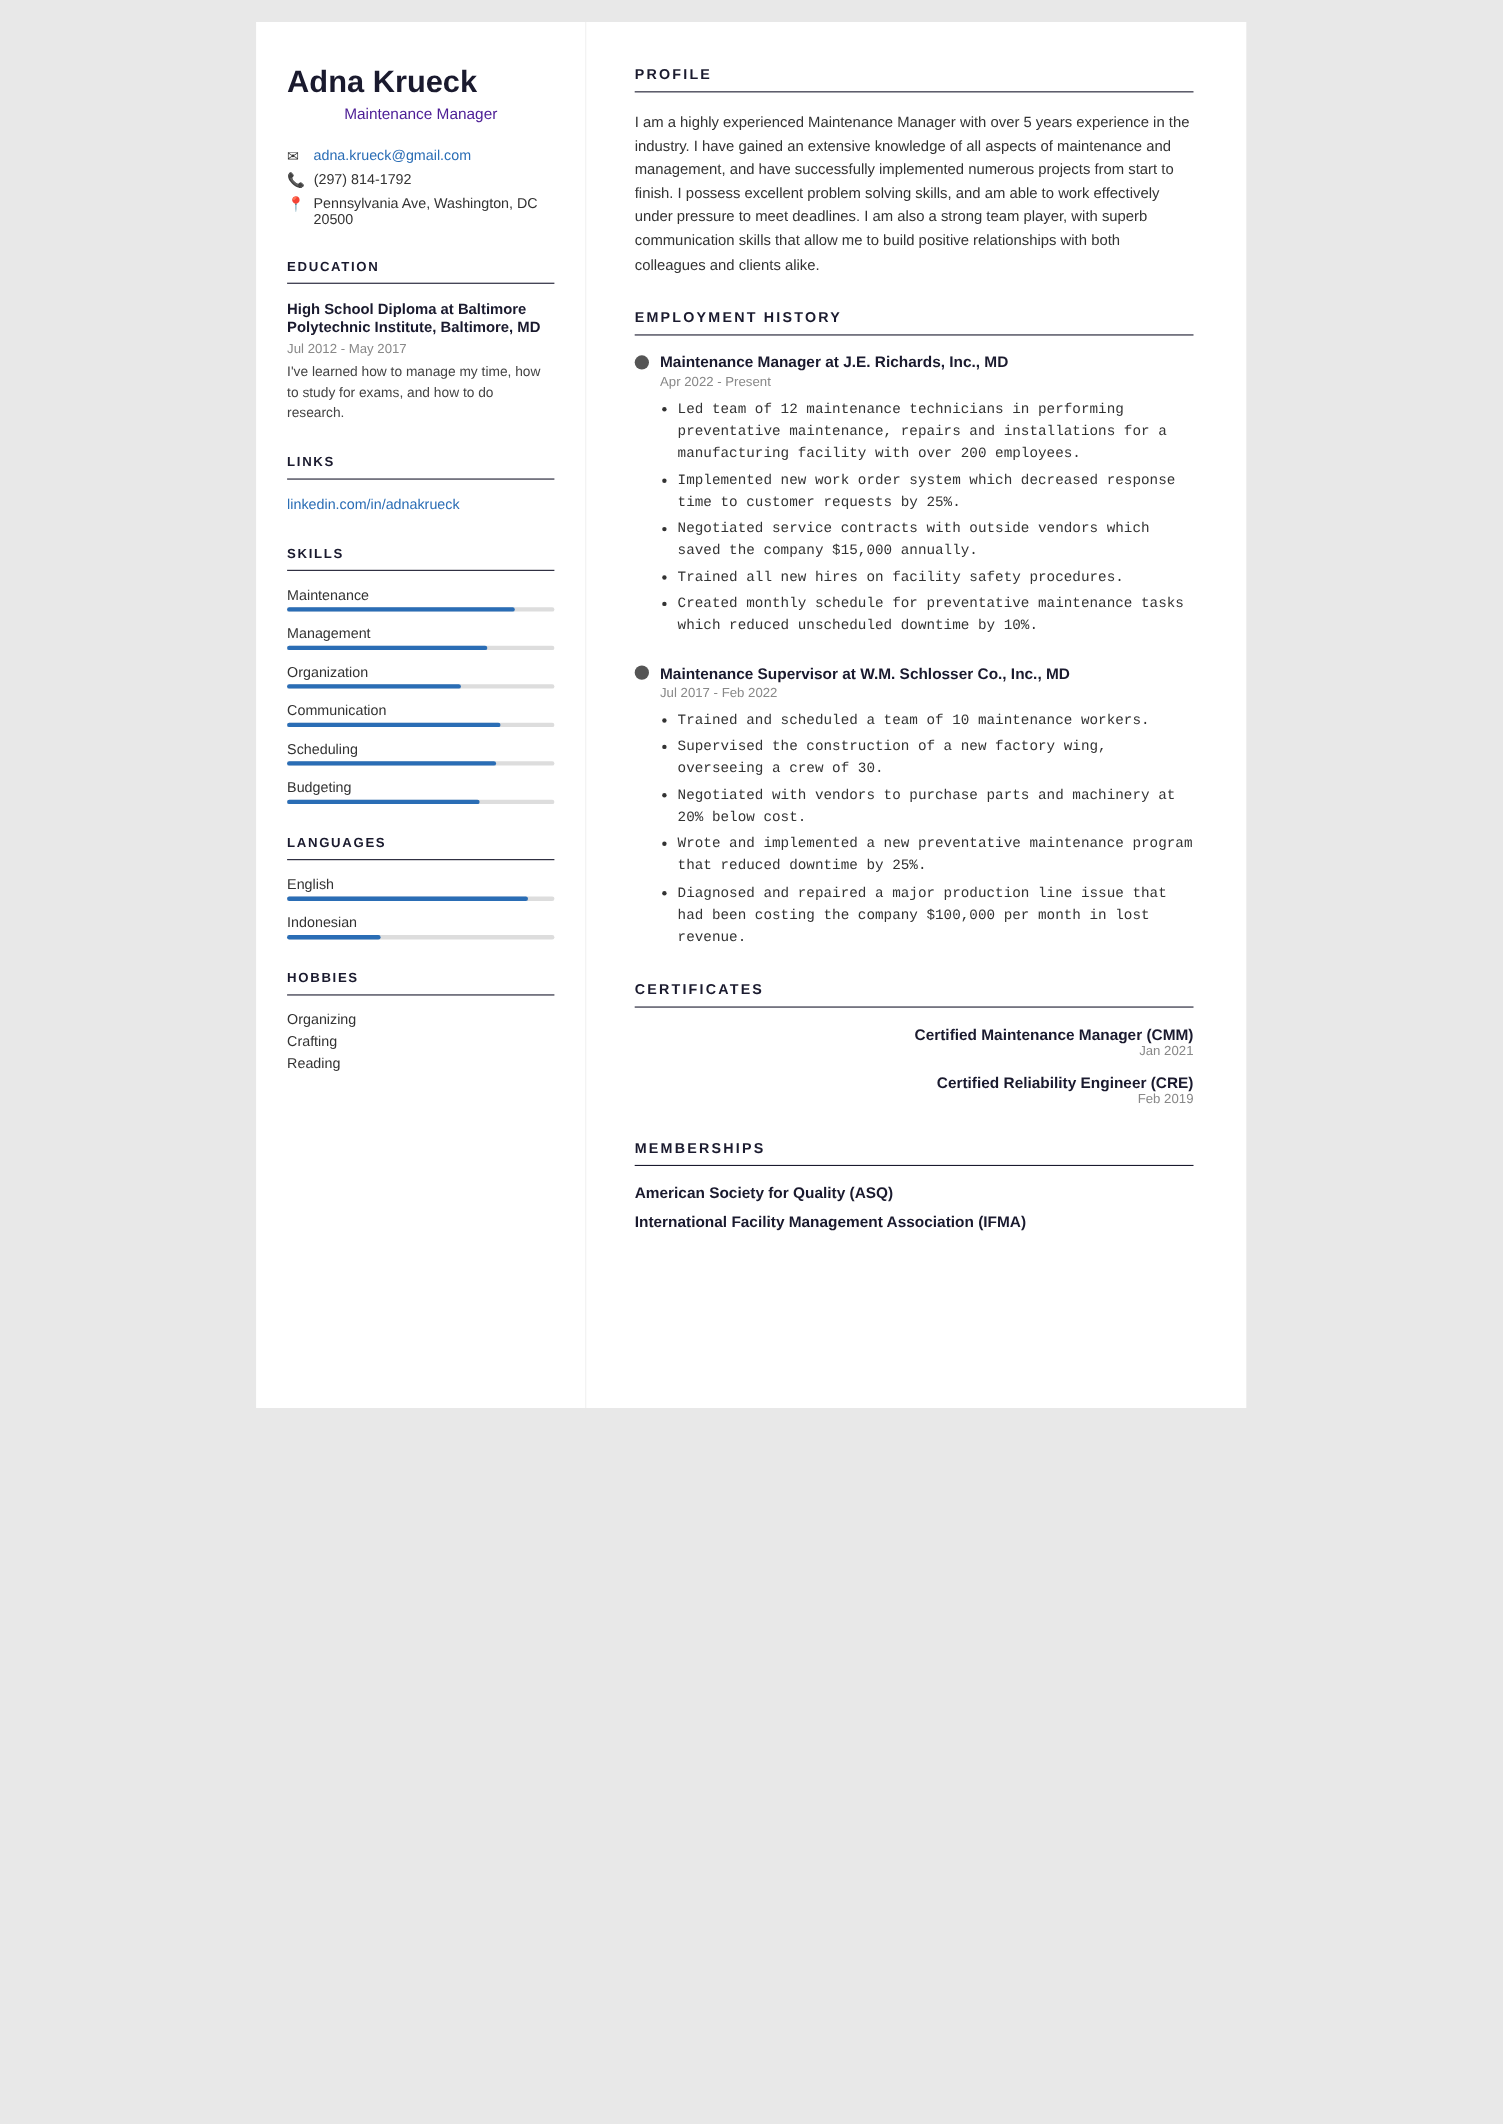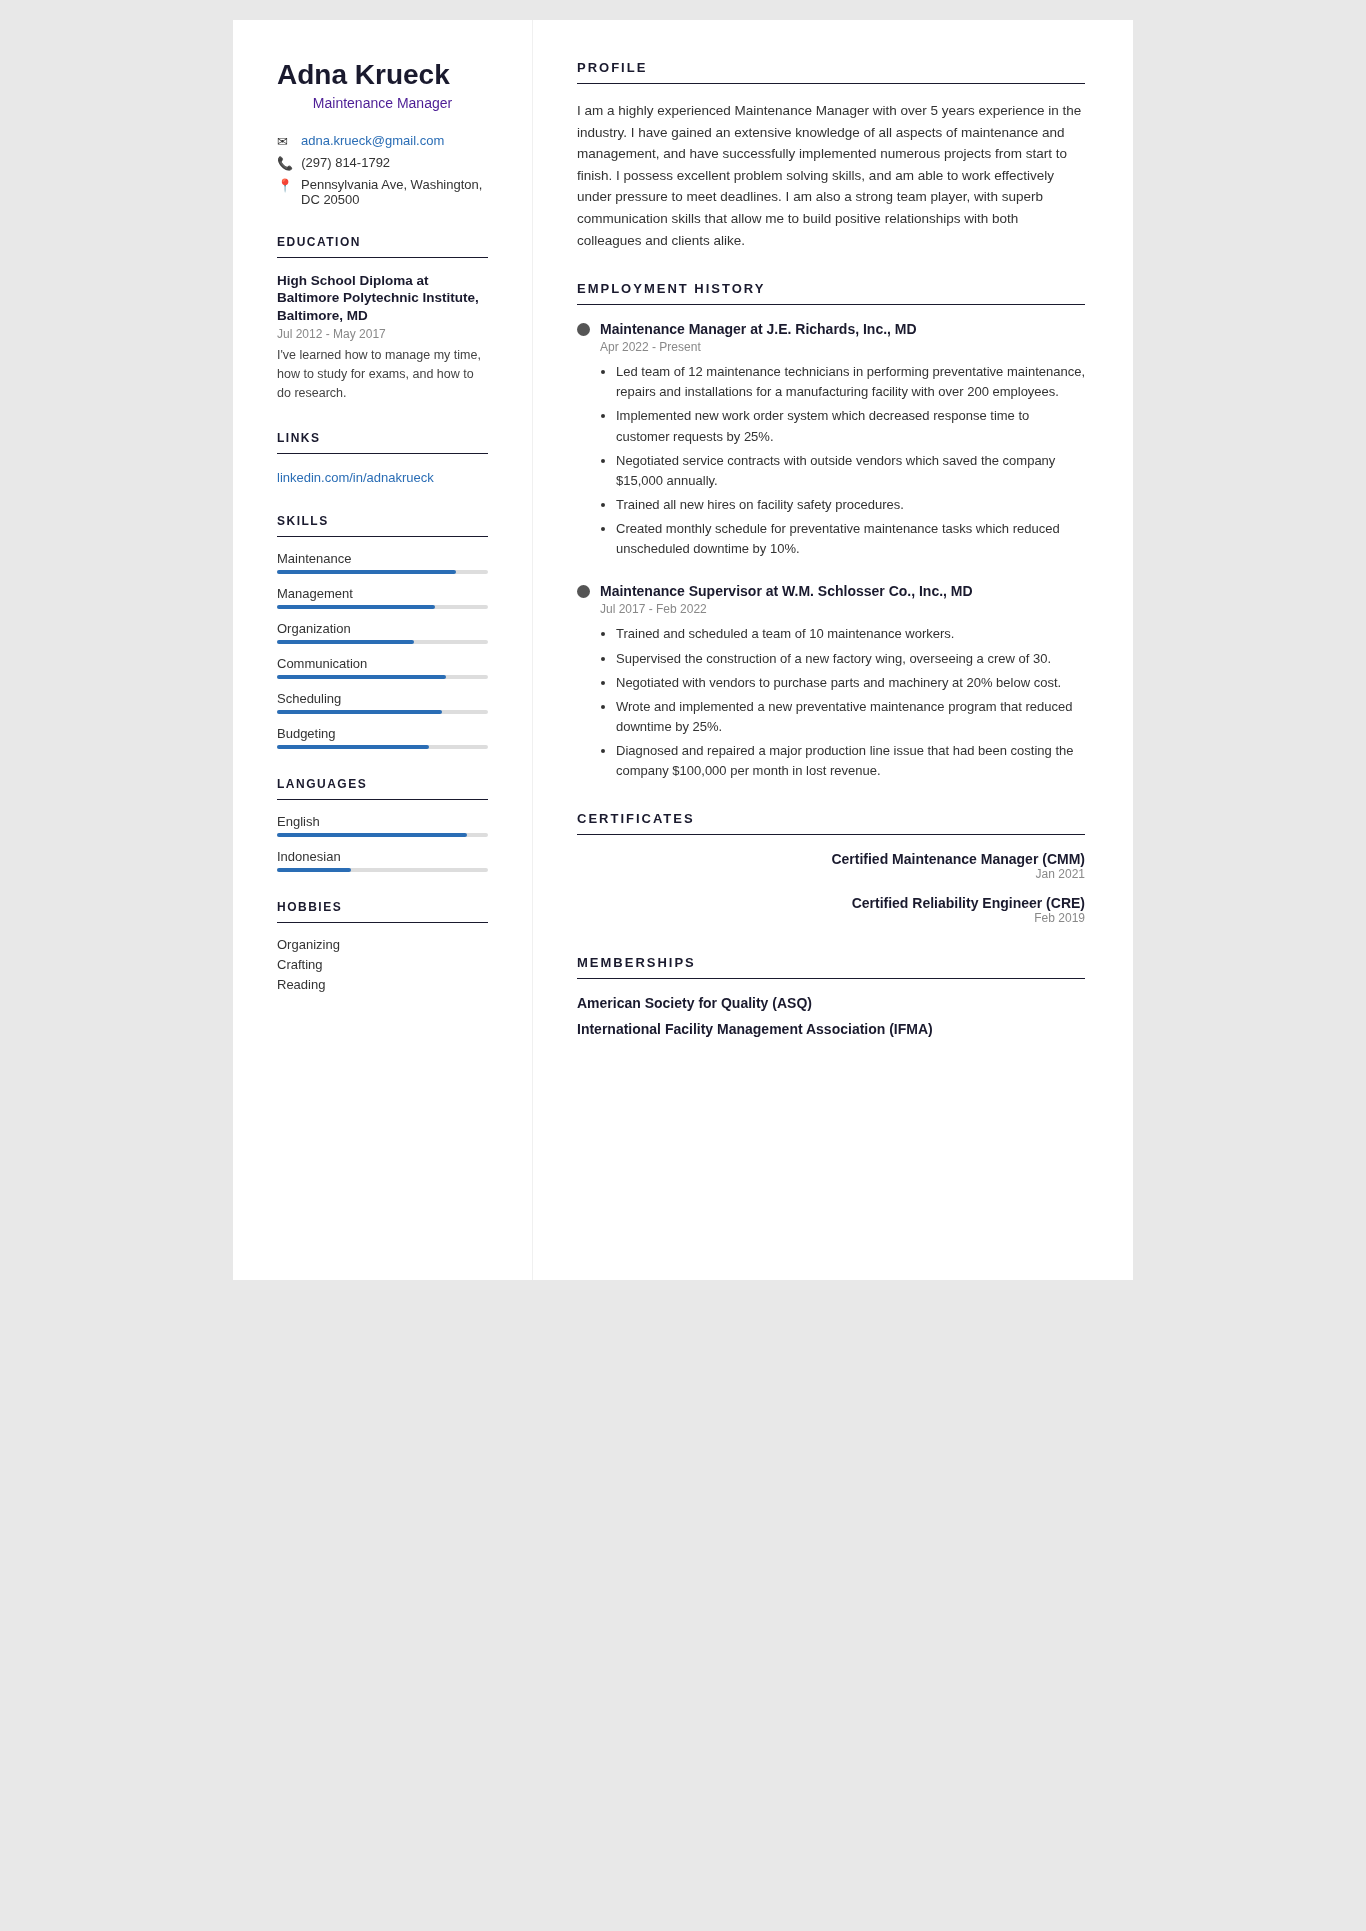--- a/index.html
+++ b/index.html
@@ -14,21 +14,21 @@
       width: 900px;
       background: #fff;
       display: flex;
       min-height: 1260px;
     }
     
     .sidebar {
       width: 300px;
       min-width: 300px;
       background: #fff;
-      padding: 40px 44px;
+      padding: 40px 28px;
       border-right: 1px solid #f0f0f0;
     }
     .sidebar .name {
       font-size: 28px;
       font-weight: 900;
       color: #1a1a2e;
       line-height: 1.1;
       margin-bottom: 4px;
     }
     .sidebar .title {
@@ -170,20 +170,21 @@
     }
     .emp-dates {
       font-size: 12px;
       color: #888;
       margin-left: 23px;
       margin-bottom: 8px;
     }
     .emp-bullets {
       margin-left: 23px;
       padding-left: 16px;
+      font-family: Liberation Mono, monospace;
     }
     .emp-bullets li {
       font-size: 13px;
       color: #333;
       line-height: 1.55;
       margin-bottom: 4px;
     }
     .cert-entry {
       margin-bottom: 14px;
       text-align: right;

